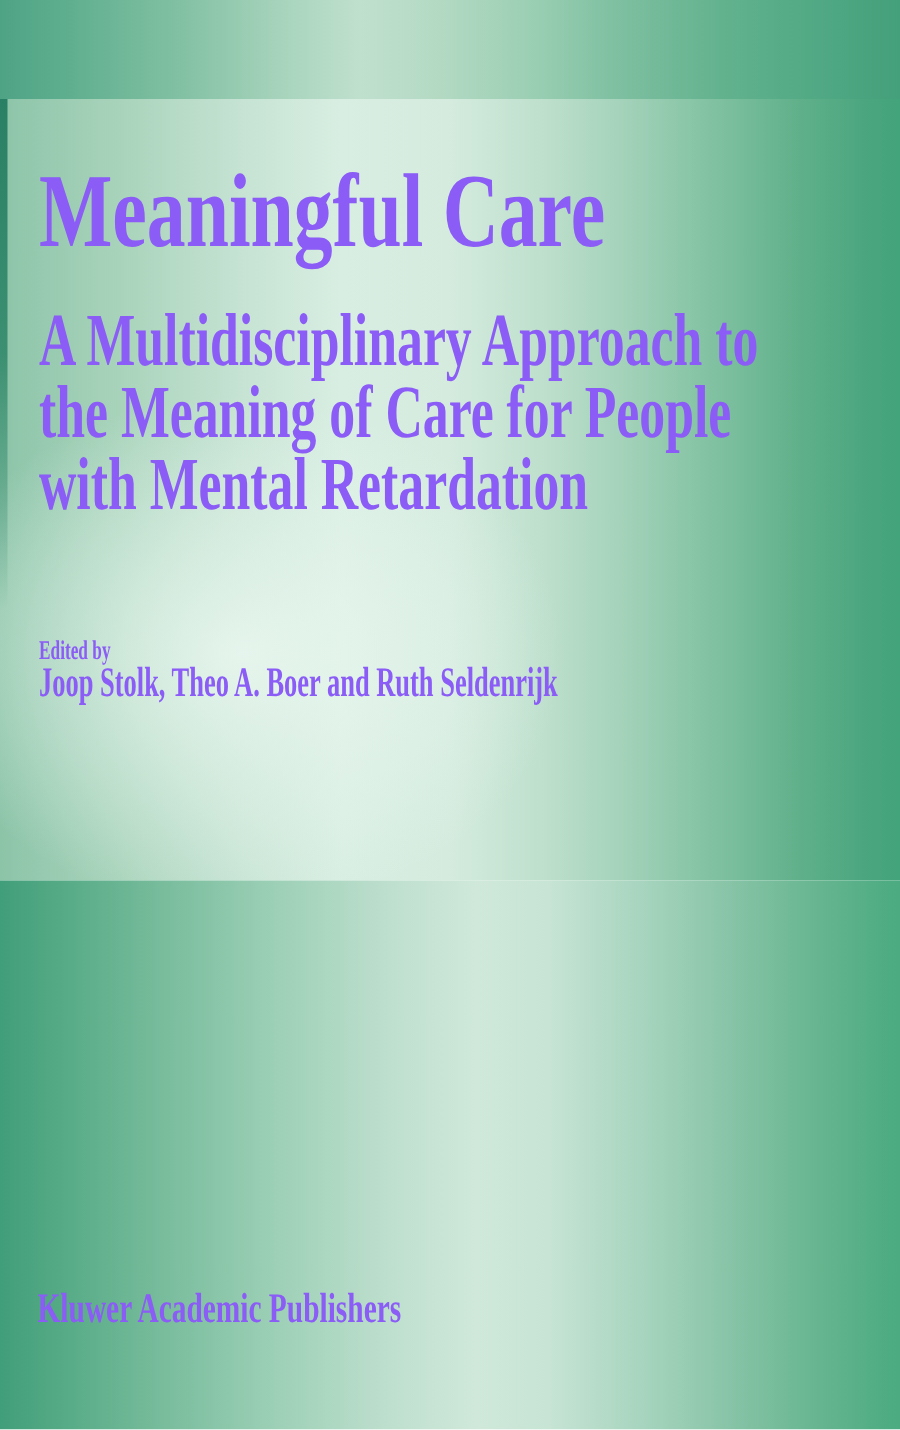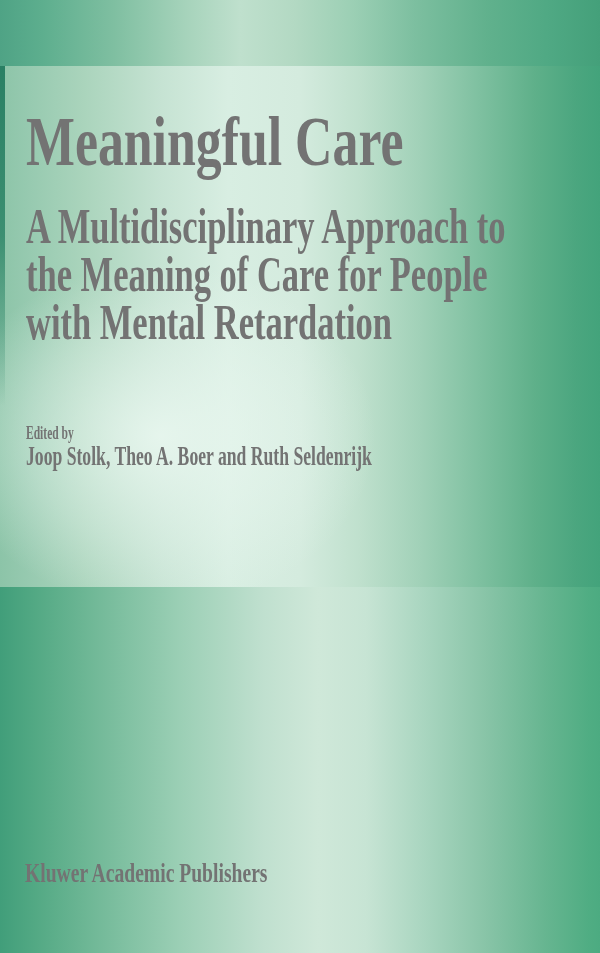--- a/index.html
+++ b/index.html
@@ -6,21 +6,21 @@
     margin: 0;
     padding: 0;
     background: #ffffff;
   }
   .cover {
     position: relative;
     width: 600px;
     height: 953px;
     overflow: hidden;
     font-family: "Liberation Serif", "DejaVu Serif", serif;
-    color: #737373;
+    color: #8b5cf6;
   }
   .band {
     position: absolute;
     left: 0;
     width: 600px;
   }
   .band-top {
     top: 0;
     height: 66px;
     background: linear-gradient(90deg,

